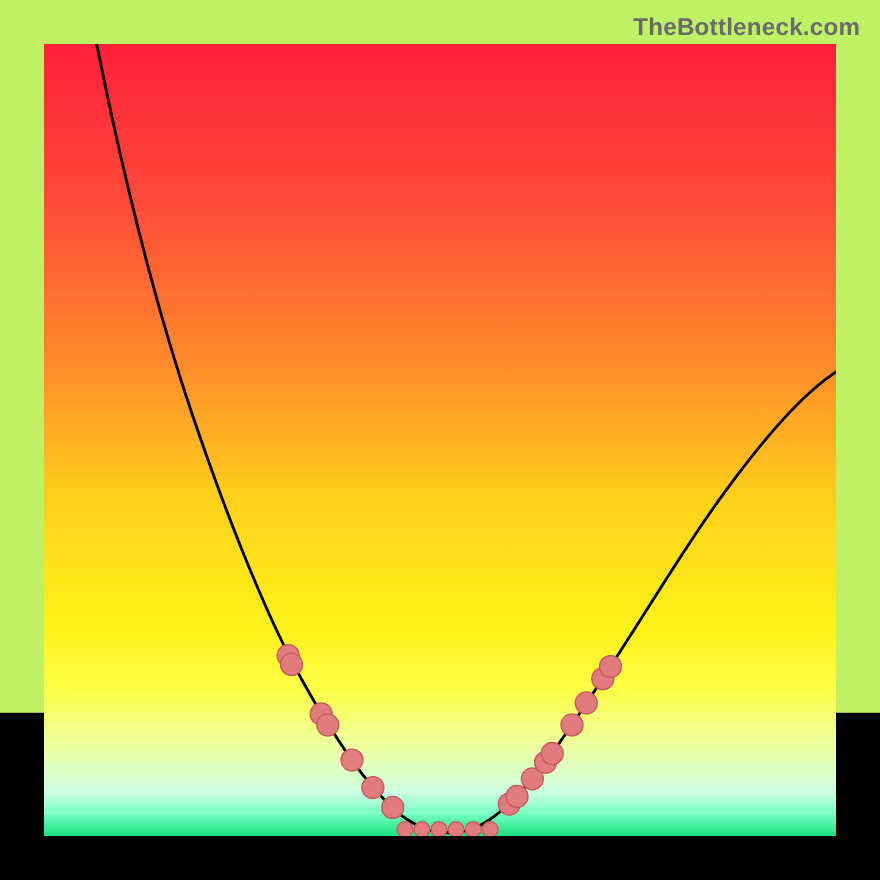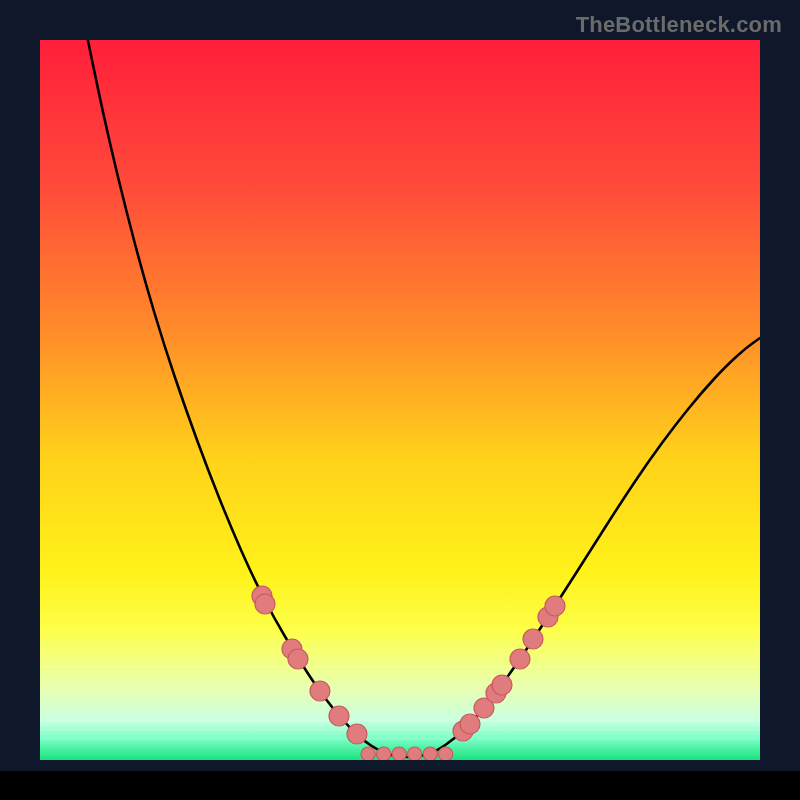--- a/index.html
+++ b/index.html
@@ -9,22 +9,22 @@
     height: 800px;
     background: #000;
     overflow: hidden;
     font-family: Arial, Helvetica, sans-serif;
   }
   .frame {
     position: absolute;
     left: 0;
     top: 0;
     width: 800px;
-    height: 771px;
-    background: #0f172a;
+    height: 648px;
+    background: #bef264;
   }
   .plot {
     position: absolute;
     left: 40px;
     top: 40px;
     width: 720px;
     height: 720px;
     overflow: hidden;
   }
   .watermark {

